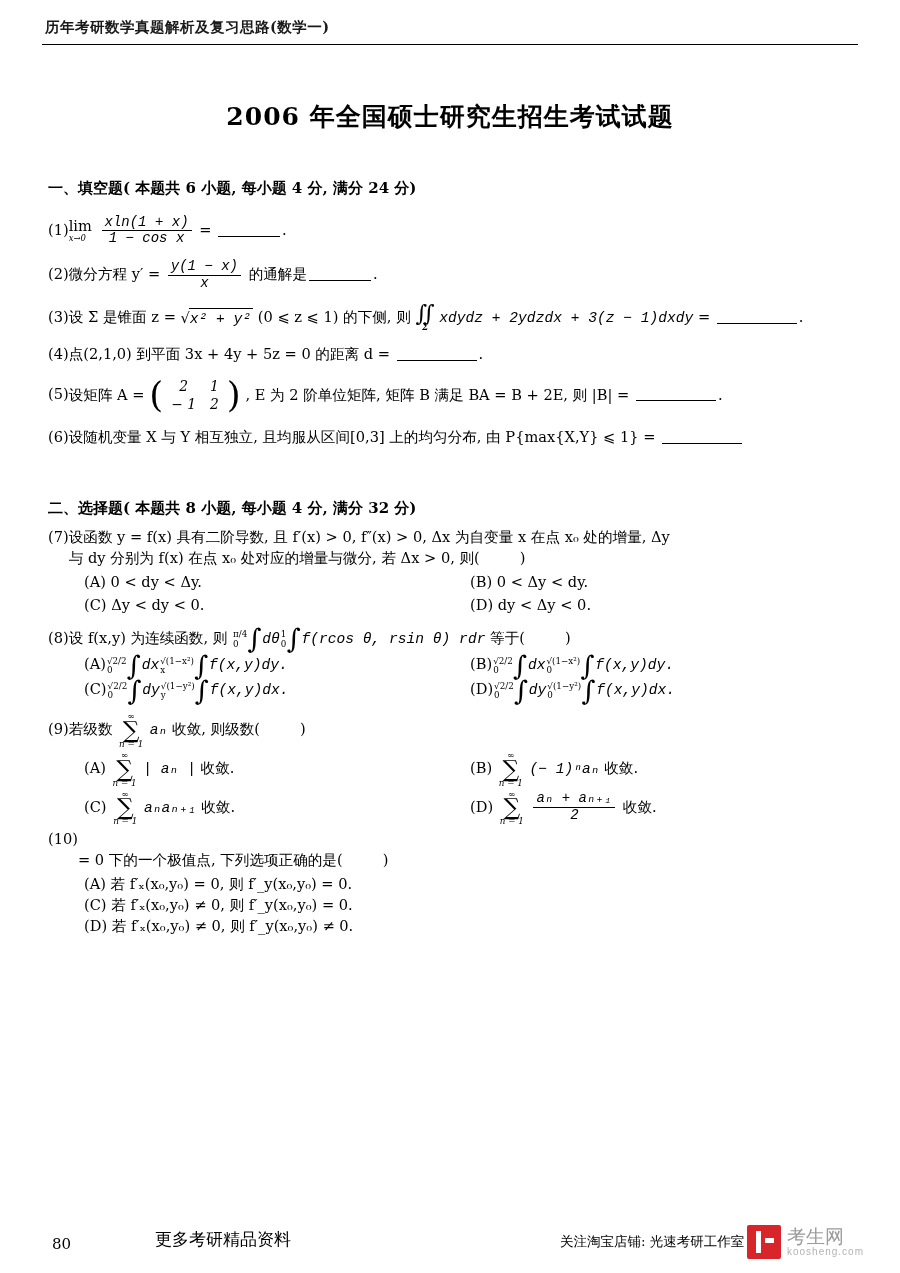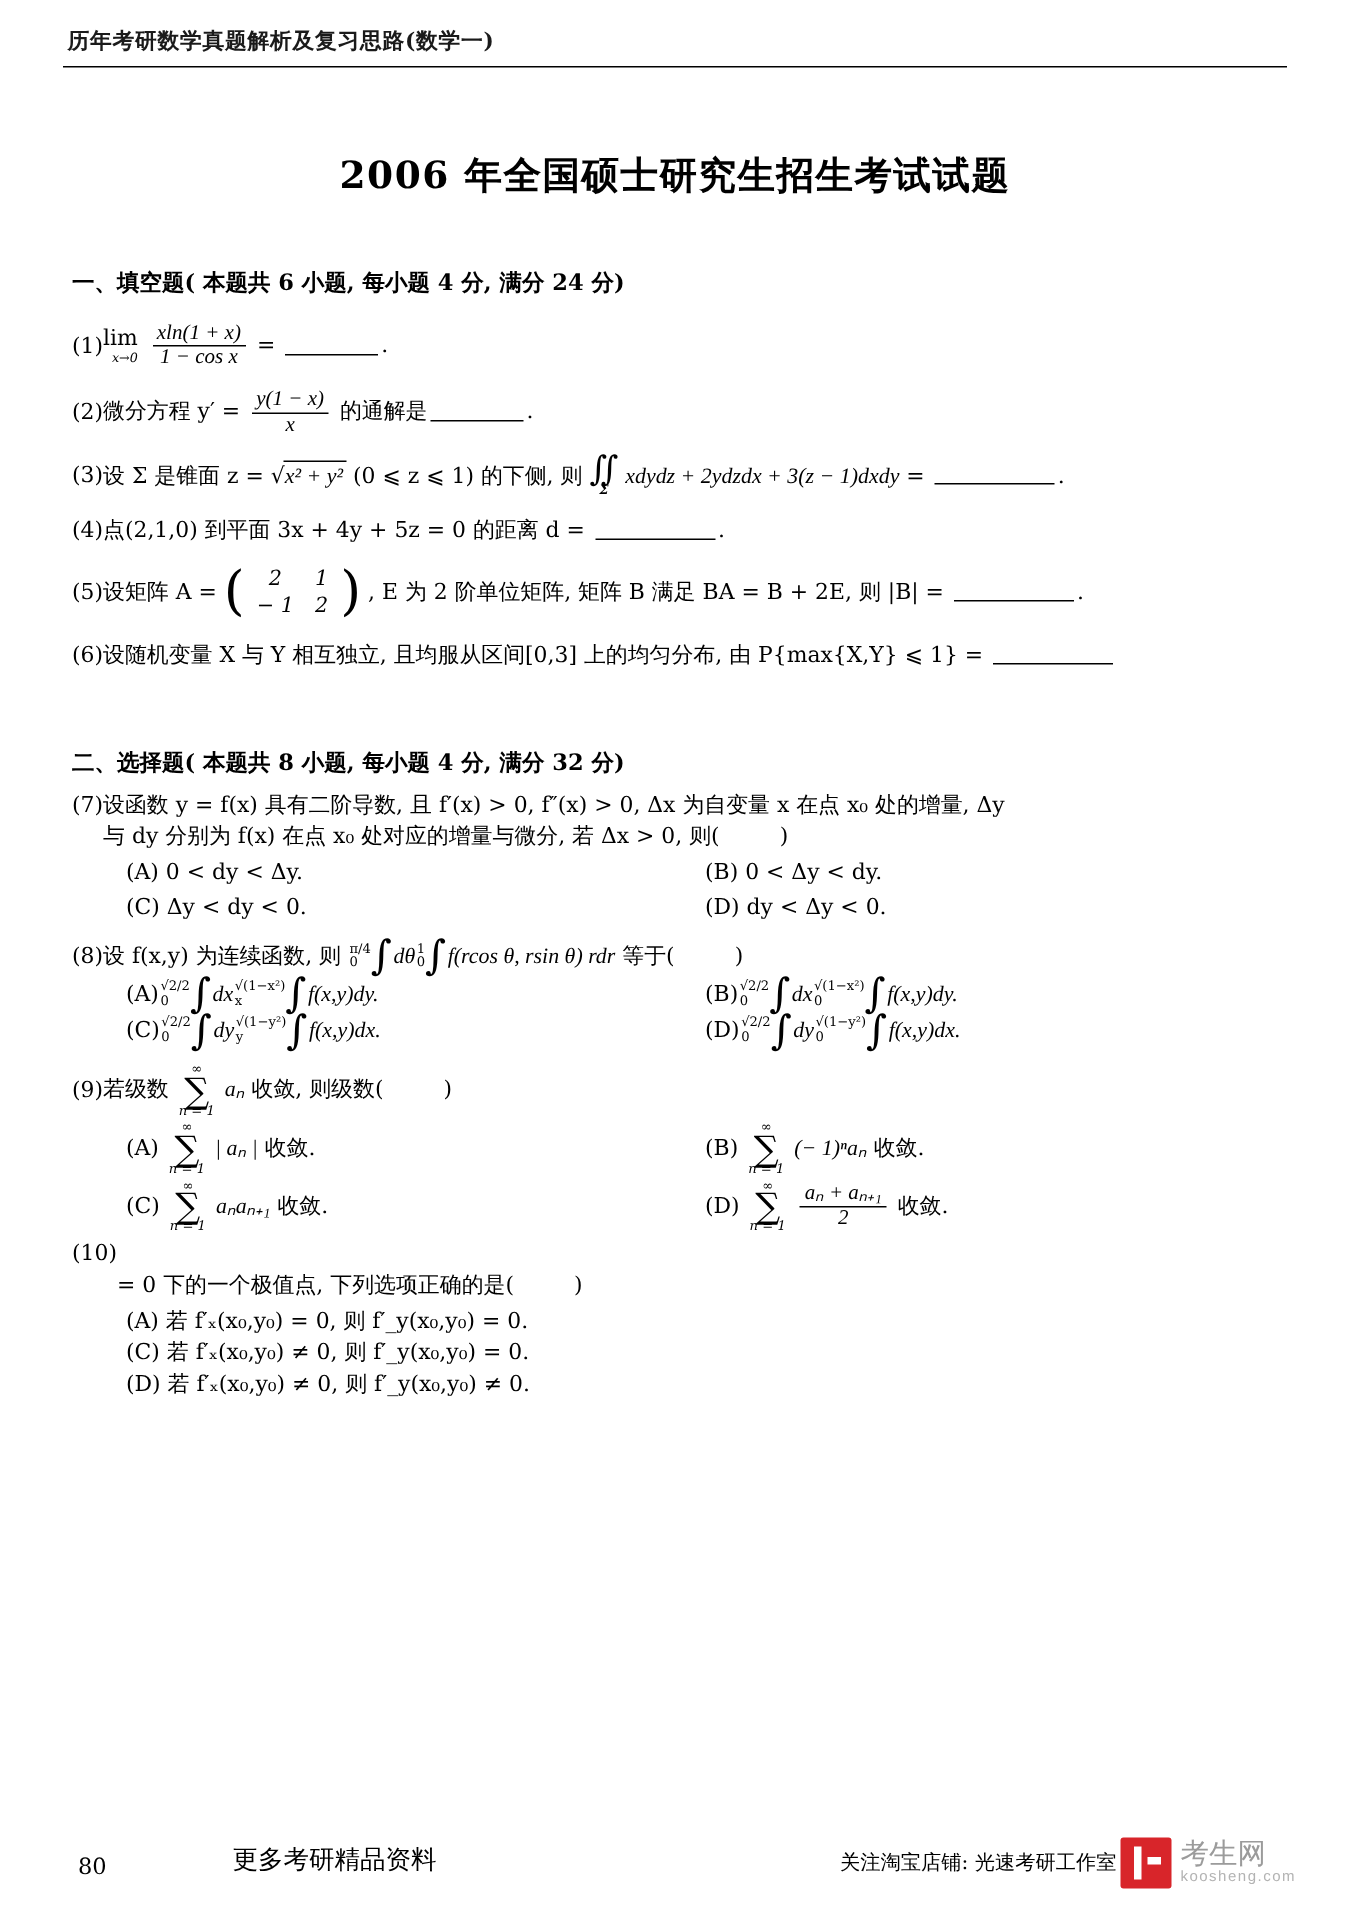--- a/index.html
+++ b/index.html
@@ -90,24 +90,24 @@
   .frac {
     display: inline-block;
     vertical-align: middle;
     text-align: center;
     margin: 0 3px;
     line-height: 1.12;
     font-size: 0.96em;
   }
   .frac .num { display: block; padding: 0 3px; }
   .frac .den { display: block; border-top: 1px solid #000; padding: 0 3px; }
-  .it { font-style: italic; font-family: Liberation Serif, serif; }
+  .it { font-style: italic; font-family: Liberation Mono, monospace; }
   .lim {
     display: inline-block;
-    text-align: right;
+    text-align: left;
     vertical-align: middle;
     line-height: 1.0;
     margin-right: 2px;
   }
   .lim .l-top { display: block; font-size: 1em; }
   .lim .l-bot { display: block; font-size: 0.58em; font-style: italic; }
   .sqrt {
     display: inline-block;
     border-top: 1px solid #000;
     padding: 0 2px 0 1px;

